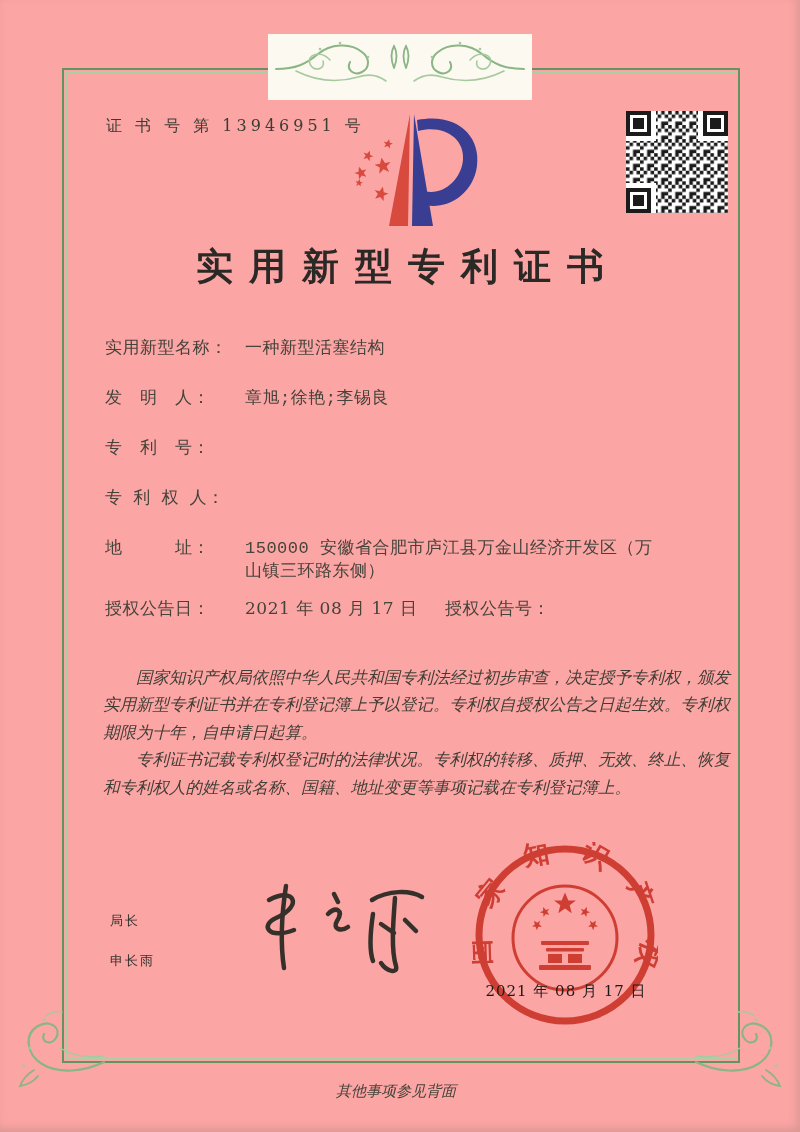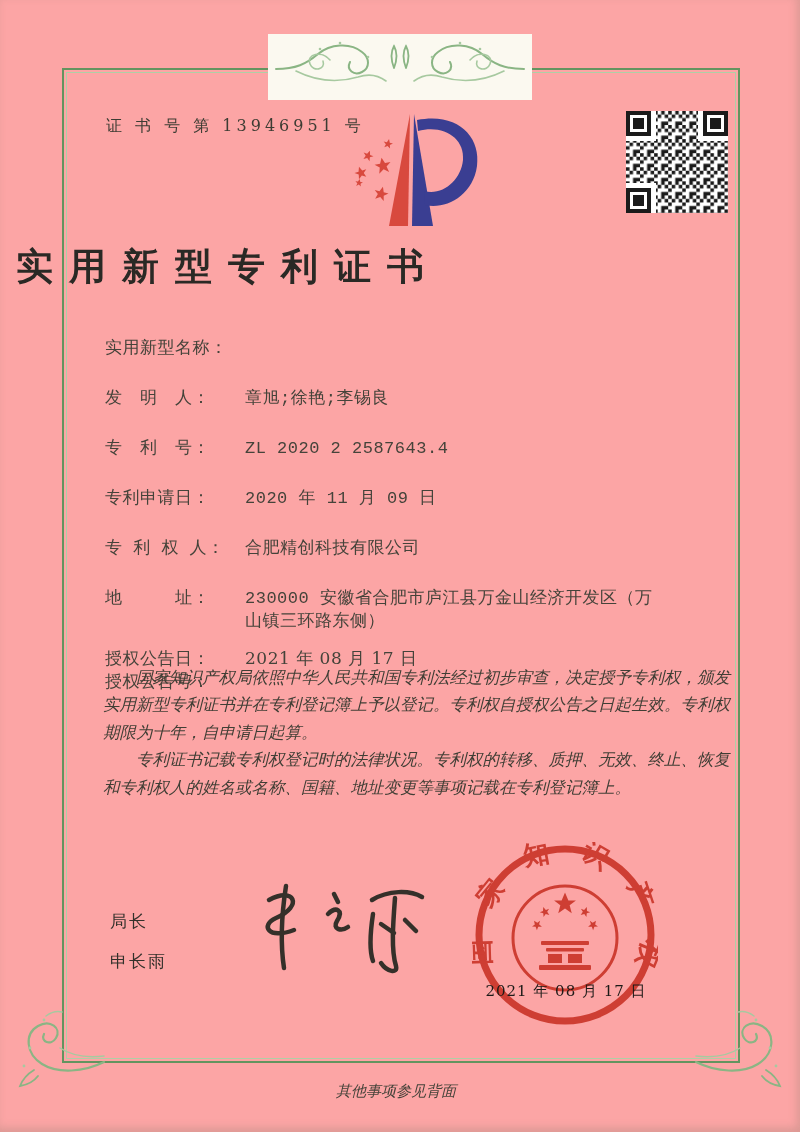--- a/index.html
+++ b/index.html
@@ -13,35 +13,35 @@
   .frame-inner{position:absolute;left:2px;top:2px;right:2px;bottom:2px;
          border:1px solid #aecfa6;}
   .orn{position:absolute;pointer-events:none;}
   .orn-top{left:268px;top:34px;width:264px;height:66px;}
   .orn-bl{left:12px;top:1006px;width:94px;height:86px;}
   .orn-br{left:694px;top:1006px;width:94px;height:86px;transform:scaleX(-1);}
   .cert-no{position:absolute;left:106px;top:116px;font-size:16px;
            letter-spacing:4px;color:#3d3c33;}
   .logo{position:absolute;left:337px;top:108px;width:152px;height:128px;}
   .qr{position:absolute;left:626px;top:111px;width:102px;height:102px;}
-  .title{position:absolute;left:0;right:0;top:242px;text-align:left;
+  .title{position:absolute;left:0;right:0;top:242px;text-align:center;
          font-size:37px;font-weight:700;letter-spacing:16px;text-indent:16px;
          color:#2a2925;}
   .fields{position:absolute;left:105px;top:337px;width:566px;font-size:17px;
           color:#45433a;letter-spacing:.5px;}
   .frow{display:flex;margin-bottom:27px;line-height:23px;font-family:Liberation Mono, monospace;}
   .flabel{flex:0 0 140px;white-space:nowrap;}
   .fvalue{flex:1;}
-  .frow-grant{display:flex;margin-top:-4px;line-height:23px;flex-direction:column;}
+  .frow-grant{display:flex;margin-top:-4px;line-height:23px;}
   .grant-left{display:flex;width:340px;}
   .grant-right{display:flex;}
   .paras{position:absolute;left:103px;top:664px;width:630px;font-size:16.5px;
          line-height:1.66;color:#403e35;font-style:italic;}
   .paras p{margin:0;text-indent:2em;}
-  .officer{position:absolute;left:110px;top:901px;font-size:17px;color:#33312b;
+  .officer{position:absolute;left:110px;top:901px;font-size:13px;color:#33312b;
            line-height:40px;letter-spacing:2px;}
   .signature{position:absolute;left:224px;top:870px;width:212px;height:118px;}
   .seal{position:absolute;left:472px;top:842px;width:186px;height:186px;opacity:.93;}
   .seal-date{position:absolute;left:478px;top:982px;width:176px;text-align:center;
              font-size:15px;color:#1c1a17;letter-spacing:1px;z-index:5;}
   .page-info{position:absolute;left:0;right:0;top:1031px;text-align:center;
              font-size:14.5px;color:#3a3830;}
   .back-note{position:absolute;left:0;right:8px;top:1082px;text-align:center;
              font-size:15px;color:#45433a;font-style:italic;}
 </style>
@@ -144,40 +144,35 @@
         <rect x="24" y="2" width="3" height="3"></rect>
         <rect x="2" y="24" width="3" height="3"></rect>
     </g>
   </svg>
 
   <div class="title">实用新型专利证书</div>
 
   <div class="fields">
     <div class="frow">
       <span class="flabel">实用新型名称：</span>
+      <span class="fvalue">一种新型活塞结构</span>
     </div>
     <div class="frow">
       <span class="flabel">发　明　人：</span>
       <span class="fvalue">章旭;徐艳;李锡良</span>
     </div>
     <div class="frow">
       <span class="flabel">专　利　号：</span>
-      <span class="fvalue">ZL 2020 2 2587643.4</span>
-    </div>
-    <div class="frow">
-      <span class="flabel">专利申请日：</span>
-      <span class="fvalue">2020 年 11 月 09 日</span>
     </div>
     <div class="frow">
       <span class="flabel">专 利 权 人：</span>
-      <span class="fvalue">合肥精创科技有限公司</span>
     </div>
     <div class="frow" style="margin-bottom:18px">
       <span class="flabel">地　　　址：</span>
-      <span class="fvalue" style="max-width:420px">230000 安徽省合肥市庐江县万金山经济开发区（万山镇三环路东侧）</span>
+      <span class="fvalue" style="max-width:420px">150000 安徽省合肥市庐江县万金山经济开发区（万山镇三环路东侧）</span>
     </div>
     <div class="frow-grant">
       <span class="grant-left">
         <span class="flabel">授权公告日：</span>
         <span>2021 年 08 月 17 日</span>
       </span>
       <span class="grant-right">
         <span style="margin-right:6px">授权公告号：</span>
       </span>
     </div>

